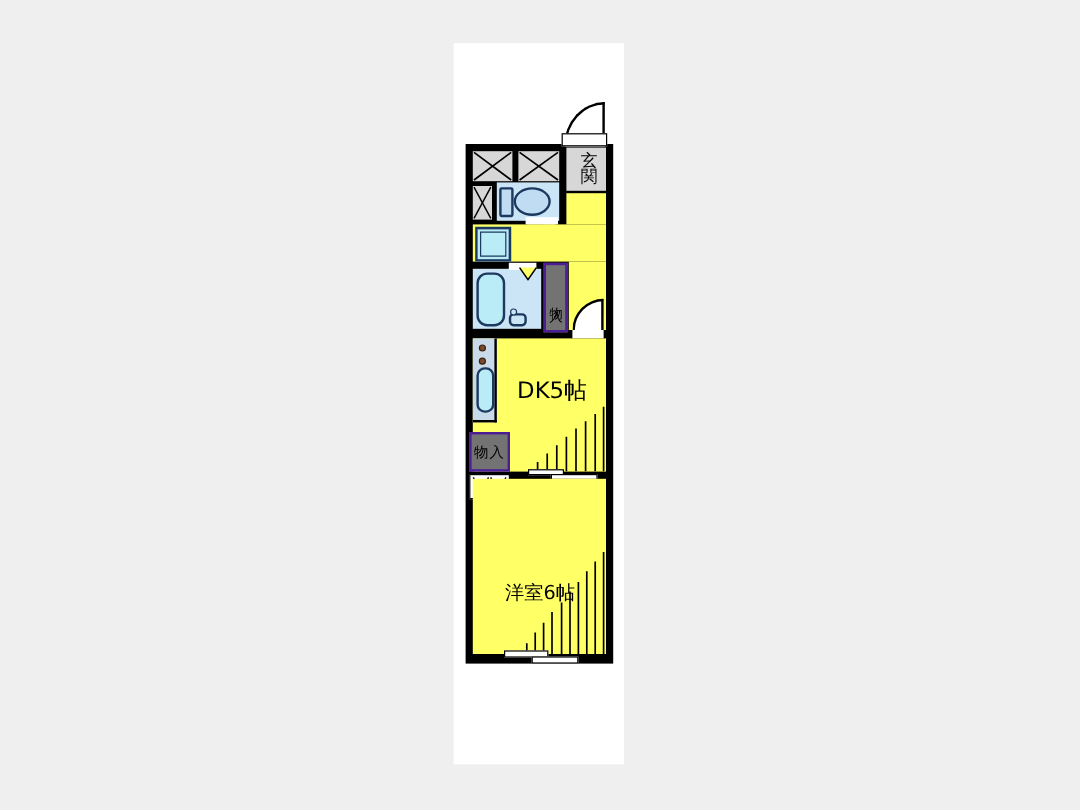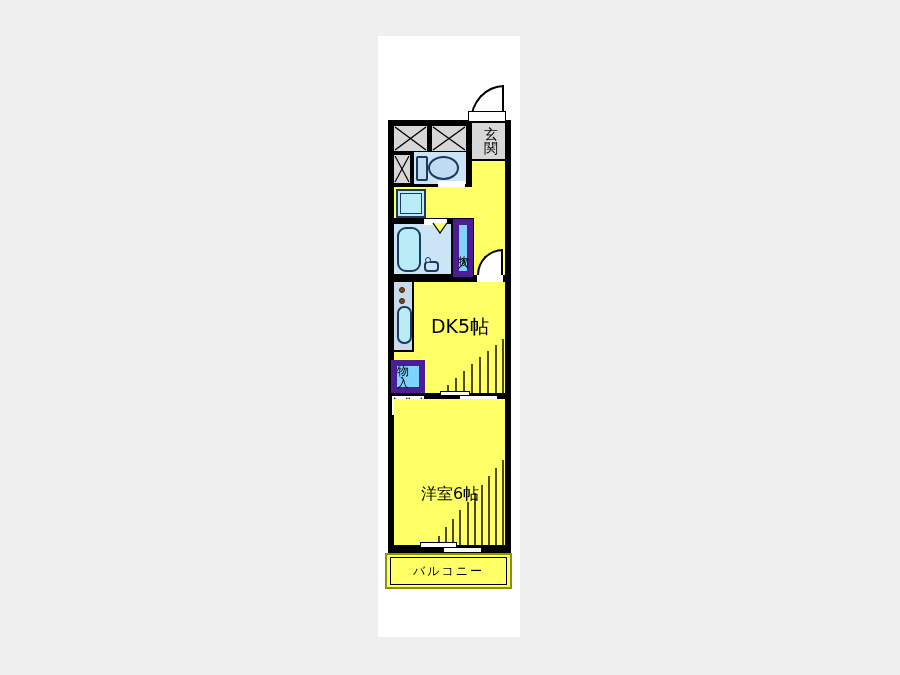--- a/index.html
+++ b/index.html
@@ -5,21 +5,21 @@
   html,body{margin:0;padding:0;}
   .screen{position:relative;width:900px;height:675px;background:#EFEFEF;overflow:hidden;
           font-family:"DejaVu Sans","Liberation Sans",sans-serif;color:#000;}
   .abs{position:absolute;box-sizing:border-box;}
   .white-strip{left:378px;top:36px;width:142px;height:601px;background:#FFFFFF;}
   .base{left:388px;top:120px;width:123px;height:433px;background:#000000;}
   .gray{background:#D7D7D7;}
   .yellow{background:#FFFF66;}
   .blue{background:#CBE4F6;}
   .cyan{background:#B9ECF6;border:2px solid #1C3A5F;}
-  .red{background:#7dd3fc;border:6px solid #4c1d95;}
+  .red{background:#737373;border:2px solid #4c1d95;}
   .lbl{display:flex;align-items:center;justify-content:center;line-height:1;}
   .xbox svg,.icon svg{display:block;width:100%;height:100%;}
   
   .xbox1{left:394px;top:126px;width:33px;height:25px;}
   .xbox2{left:432px;top:126px;width:34px;height:25px;}
   .xbox3{left:394px;top:155px;width:16px;height:28px;}
   
   .genkan{left:472px;top:123px;width:33px;height:36px;font-size:14px;letter-spacing:1px;padding-left:12px;}
   .genkan-sill{left:468px;top:111px;width:38px;height:11px;background:#fff;border:1px solid #000;}
   .genkan-arc{left:470px;top:85px;width:34px;height:37px;background:#fff;
@@ -197,18 +197,13 @@
       <line x1="45" y1="86" x2="45" y2="26"></line>
           <line x1="52" y1="86" x2="52" y2="17"></line>
       <line x1="59" y1="86" x2="59" y2="9"></line>
           <line x1="66" y1="86" x2="66" y2="1"></line>
     </g>
       </svg>
   </div>
   <div class="abs slide slide2a"></div>
   <div class="abs slide slide2b"></div>
 
-  <div class="abs balcony">
-    <div class="balcony-inner lbl">
-      <span>バルコニー</span>
-    </div>
-  </div>
 </div>
 
 </body></html>

